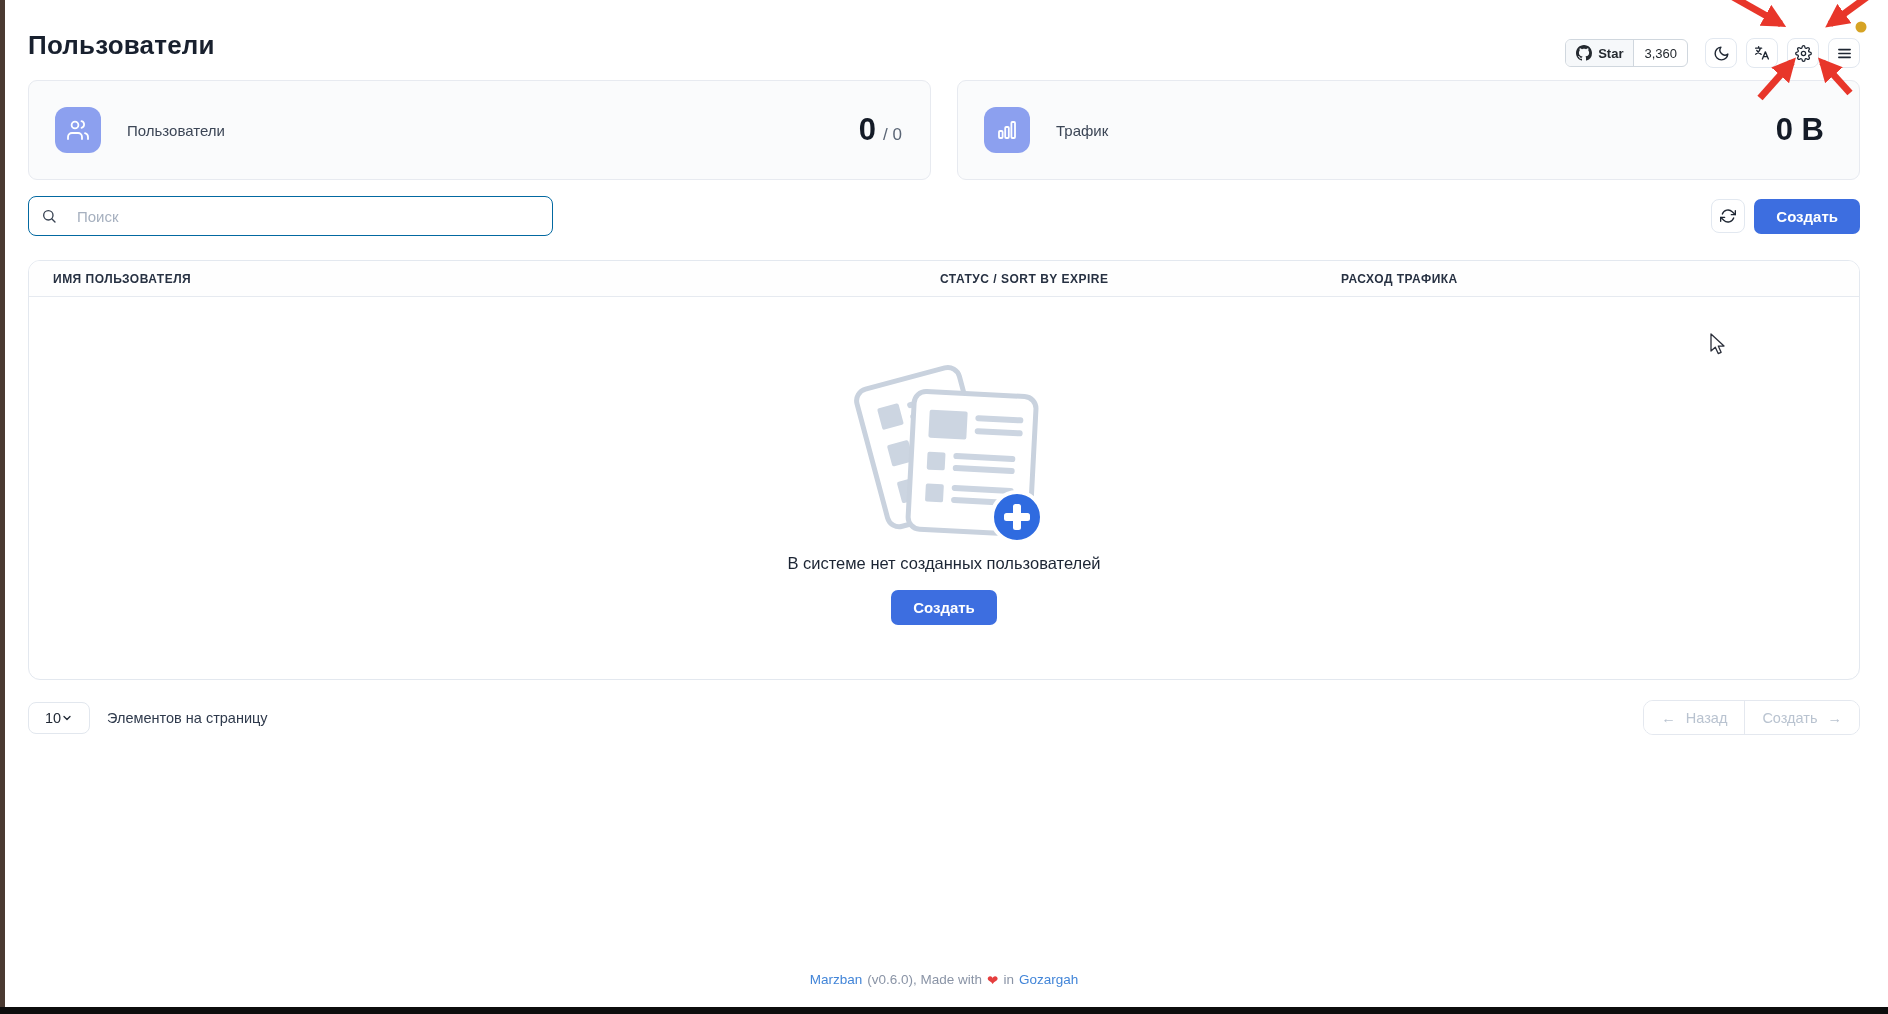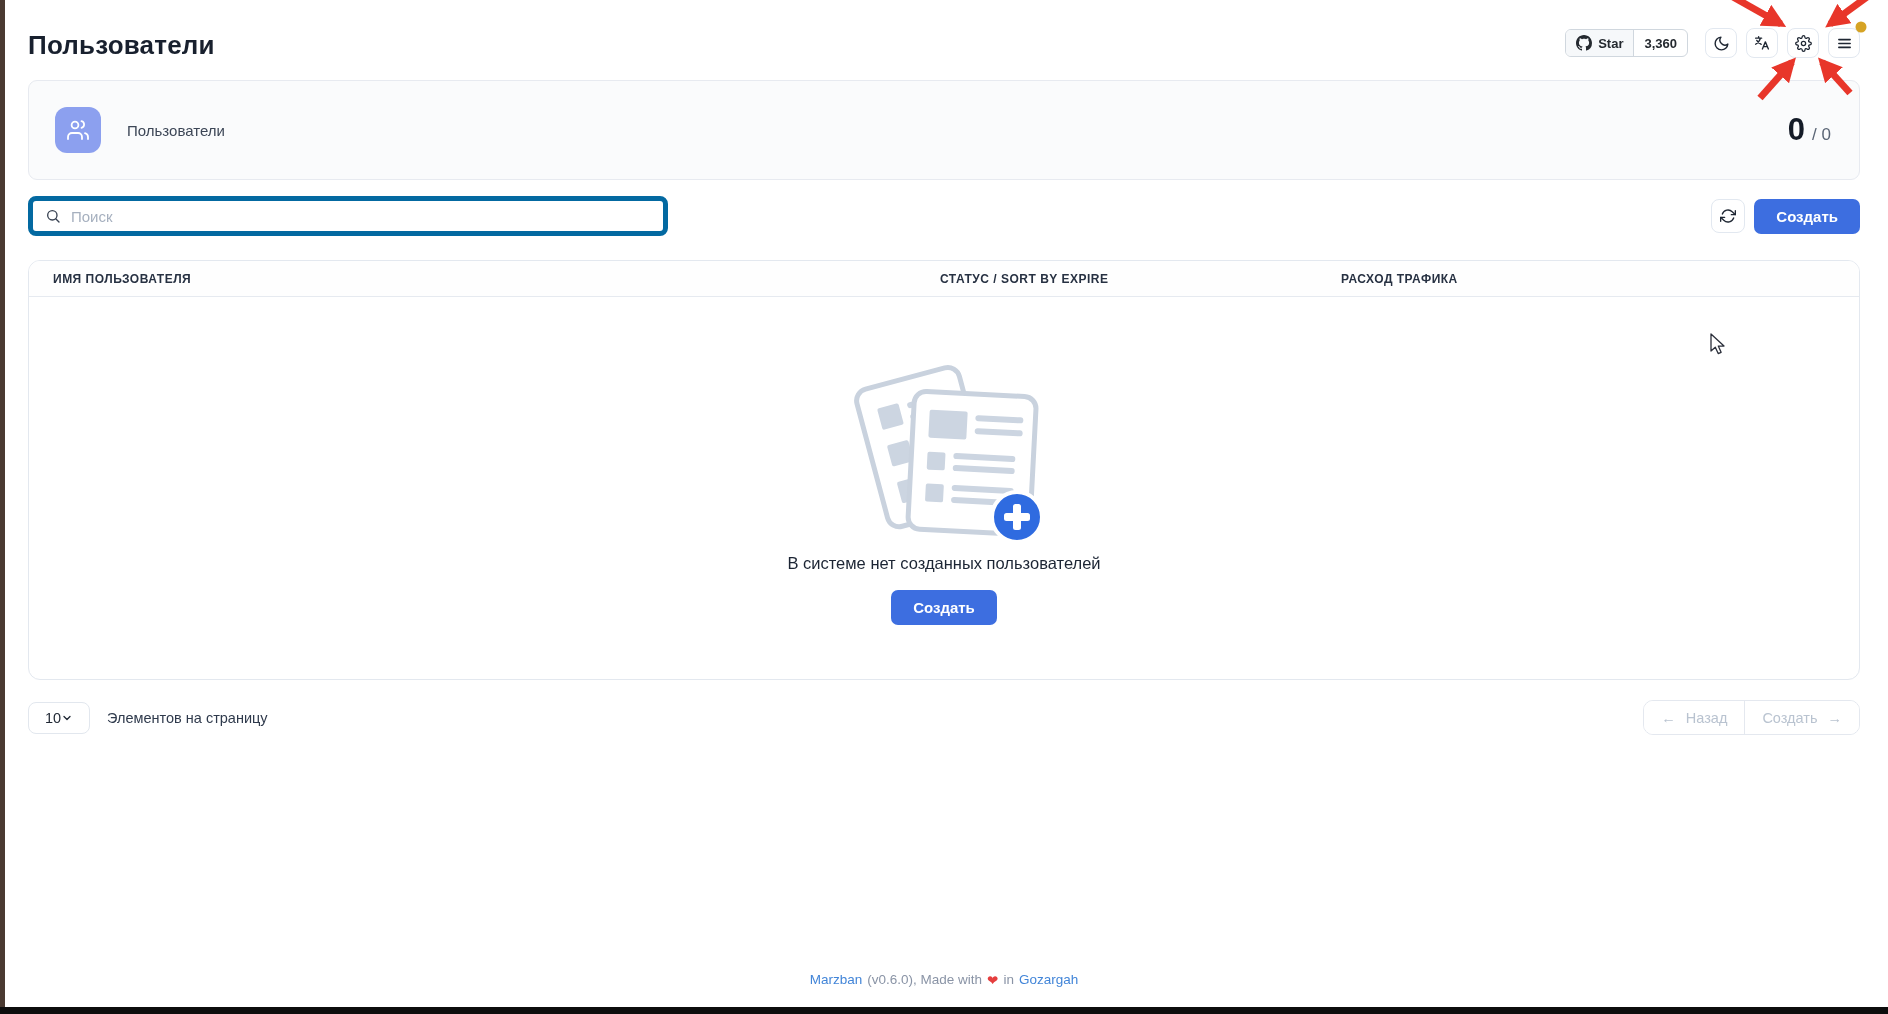--- a/index.html
+++ b/index.html
@@ -19,33 +19,33 @@
     background: #0d0d0d; z-index: 60;
   }
   .content { position: absolute; left: 28px; right: 28px; top: 0; }
 
   
   .page-title {
     position: absolute; top: 30px; left: 0;
     font-size: 26px; font-weight: 700; color: #18202e; letter-spacing: .2px;
   }
   .topbar-controls {
-    position: absolute; top: 28px; right: 0;
+    position: absolute; top: 38px; right: 0;
     display: flex; align-items: center; gap: 9px; height: 30px;
   }
   .gh-widget {
     display: flex; align-items: stretch; height: 28px; border: 1px solid #d0d7de;
     border-radius: 6px; overflow: hidden; font-size: 13px; color: #24292f;
     margin-right: 8px; background: #fff;
   }
   .gh-star {
     display: flex; align-items: center; gap: 6px; padding: 0 10px;
     background: #f6f8fa; border-right: 1px solid #d0d7de; font-weight: 600;
   }
-  .gh-count { display: flex; align-items: center; padding: 0 10px; font-weight: 700; text-align: center; }
+  .gh-count { display: flex; align-items: center; padding: 0 10px; font-weight: 400; text-align: center; }
   .icon-btn {
     width: 32px; height: 30px; border: 1px solid #e2e8f0; border-radius: 8px;
     background: #fff; display: flex; align-items: center; justify-content: center;
     color: #1a202c; position: relative; cursor: pointer;
   }
   .icon-btn svg { stroke: #1f2733; }
 
   
   .stats-row {
     position: absolute; top: 80px; left: 0; width: 1832px;
@@ -60,22 +60,22 @@
     display: flex; align-items: center; justify-content: center; flex: none;
   }
   .stat-label { margin-left: 26px; font-size: 15px; color: #3c4656; }
   .stat-value { margin-left: auto; display: flex; align-items: baseline; gap: 7px; white-space: nowrap; }
   .stat-value .big { font-size: 31px; font-weight: 700; color: #141b27; }
   .stat-value .small { font-size: 17px; font-weight: 400; color: #5a6575; }
 
   
   .toolbar { position: absolute; top: 196px; left: 0; width: 1832px; display: flex; align-items: center; }
   .search-box {
-    width: 640px; height: 40px; border: 5px solid #0369a1; border-radius: 8px;
-    display: flex; align-items: center; padding: 0 12px; background: #fff; gap: 10px;
+    width: 525px; height: 40px; border: 1px solid #0369a1; border-radius: 8px;
+    display: flex; align-items: center; padding: 0 12px; background: #fff; gap: 20px;
   }
   .search-box input {
     border: none; outline: none; flex: 1; font-size: 15px; color: #1a202c;
     font-family: "Liberation Sans", sans-serif; background: transparent;
   }
   .search-box input::placeholder { color: #a6b0bf; }
   .toolbar-right { margin-left: auto; display: flex; align-items: center; gap: 9px; }
   .refresh-btn {
     width: 34px; height: 34px; border: 1px solid #e2e8f0; border-radius: 8px;
     background: #fff; display: flex; align-items: center; justify-content: center; cursor: pointer;
@@ -200,20 +200,34 @@
             <path d="M15.5 3.2a3.4 3.4 0 0 1 0 6.6"></path>
           </svg>
       </div>
       <span class="stat-label">Пользователи</span>
       <span class="stat-value">
         <span class="big">0</span>
         <span class="small">/ 0</span>
       </span>
     </div>
 
+    <div class="stat-card">
+      <div class="stat-icon">
+        <svg width="24" height="24" viewBox="0 0 24 24" fill="none" stroke="#fff" stroke-width="1.8" stroke-linecap="round" stroke-linejoin="round">
+            <rect x="4" y="13" width="3.6" height="7" rx="1"></rect>
+            <rect x="10.2" y="9" width="3.6" height="11" rx="1"></rect>
+            <rect x="16.4" y="4" width="3.6" height="16" rx="1"></rect>
+          </svg>
+      </div>
+      <span class="stat-label">Трафик</span>
+      <span class="stat-value">
+        <span class="big">0 B</span>
+        <span class="small"></span>
+      </span>
+    </div>
 
   </div>
 
   <div class="toolbar">
     <div class="search-box">
       <svg width="16" height="16" viewBox="0 0 24 24" fill="none" stroke="#374151" stroke-width="2" stroke-linecap="round">
           <circle cx="11" cy="11" r="7"></circle>
           <line x1="16.5" y1="16.5" x2="21" y2="21"></line>
         </svg>
       <input type="text" placeholder="Поиск" style="">

